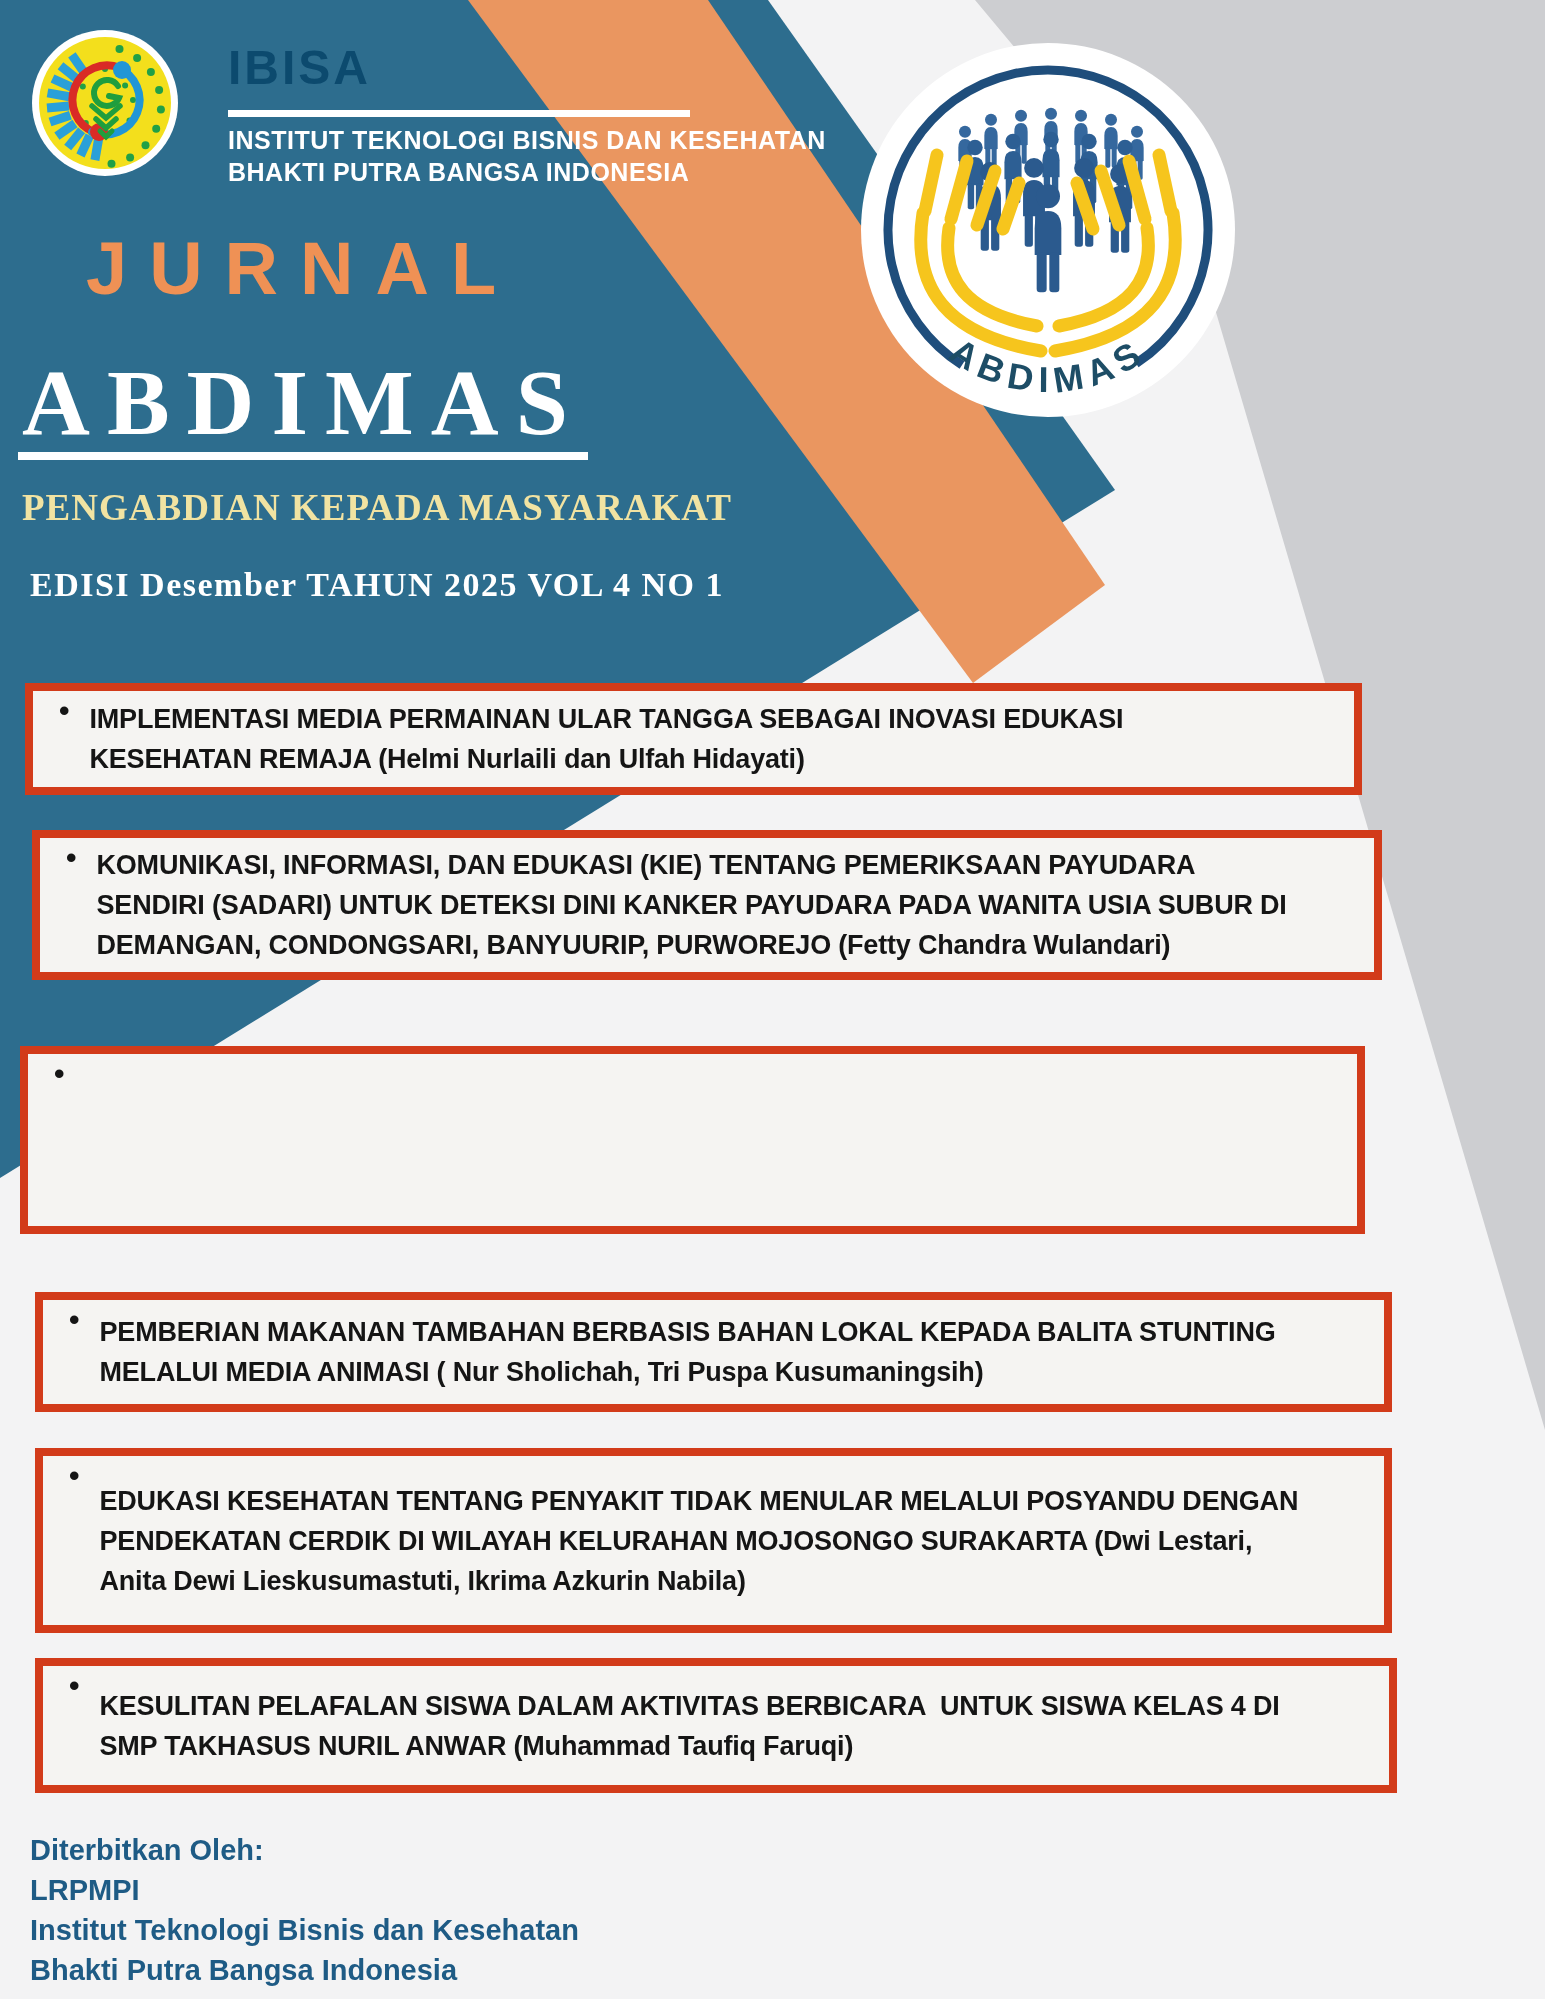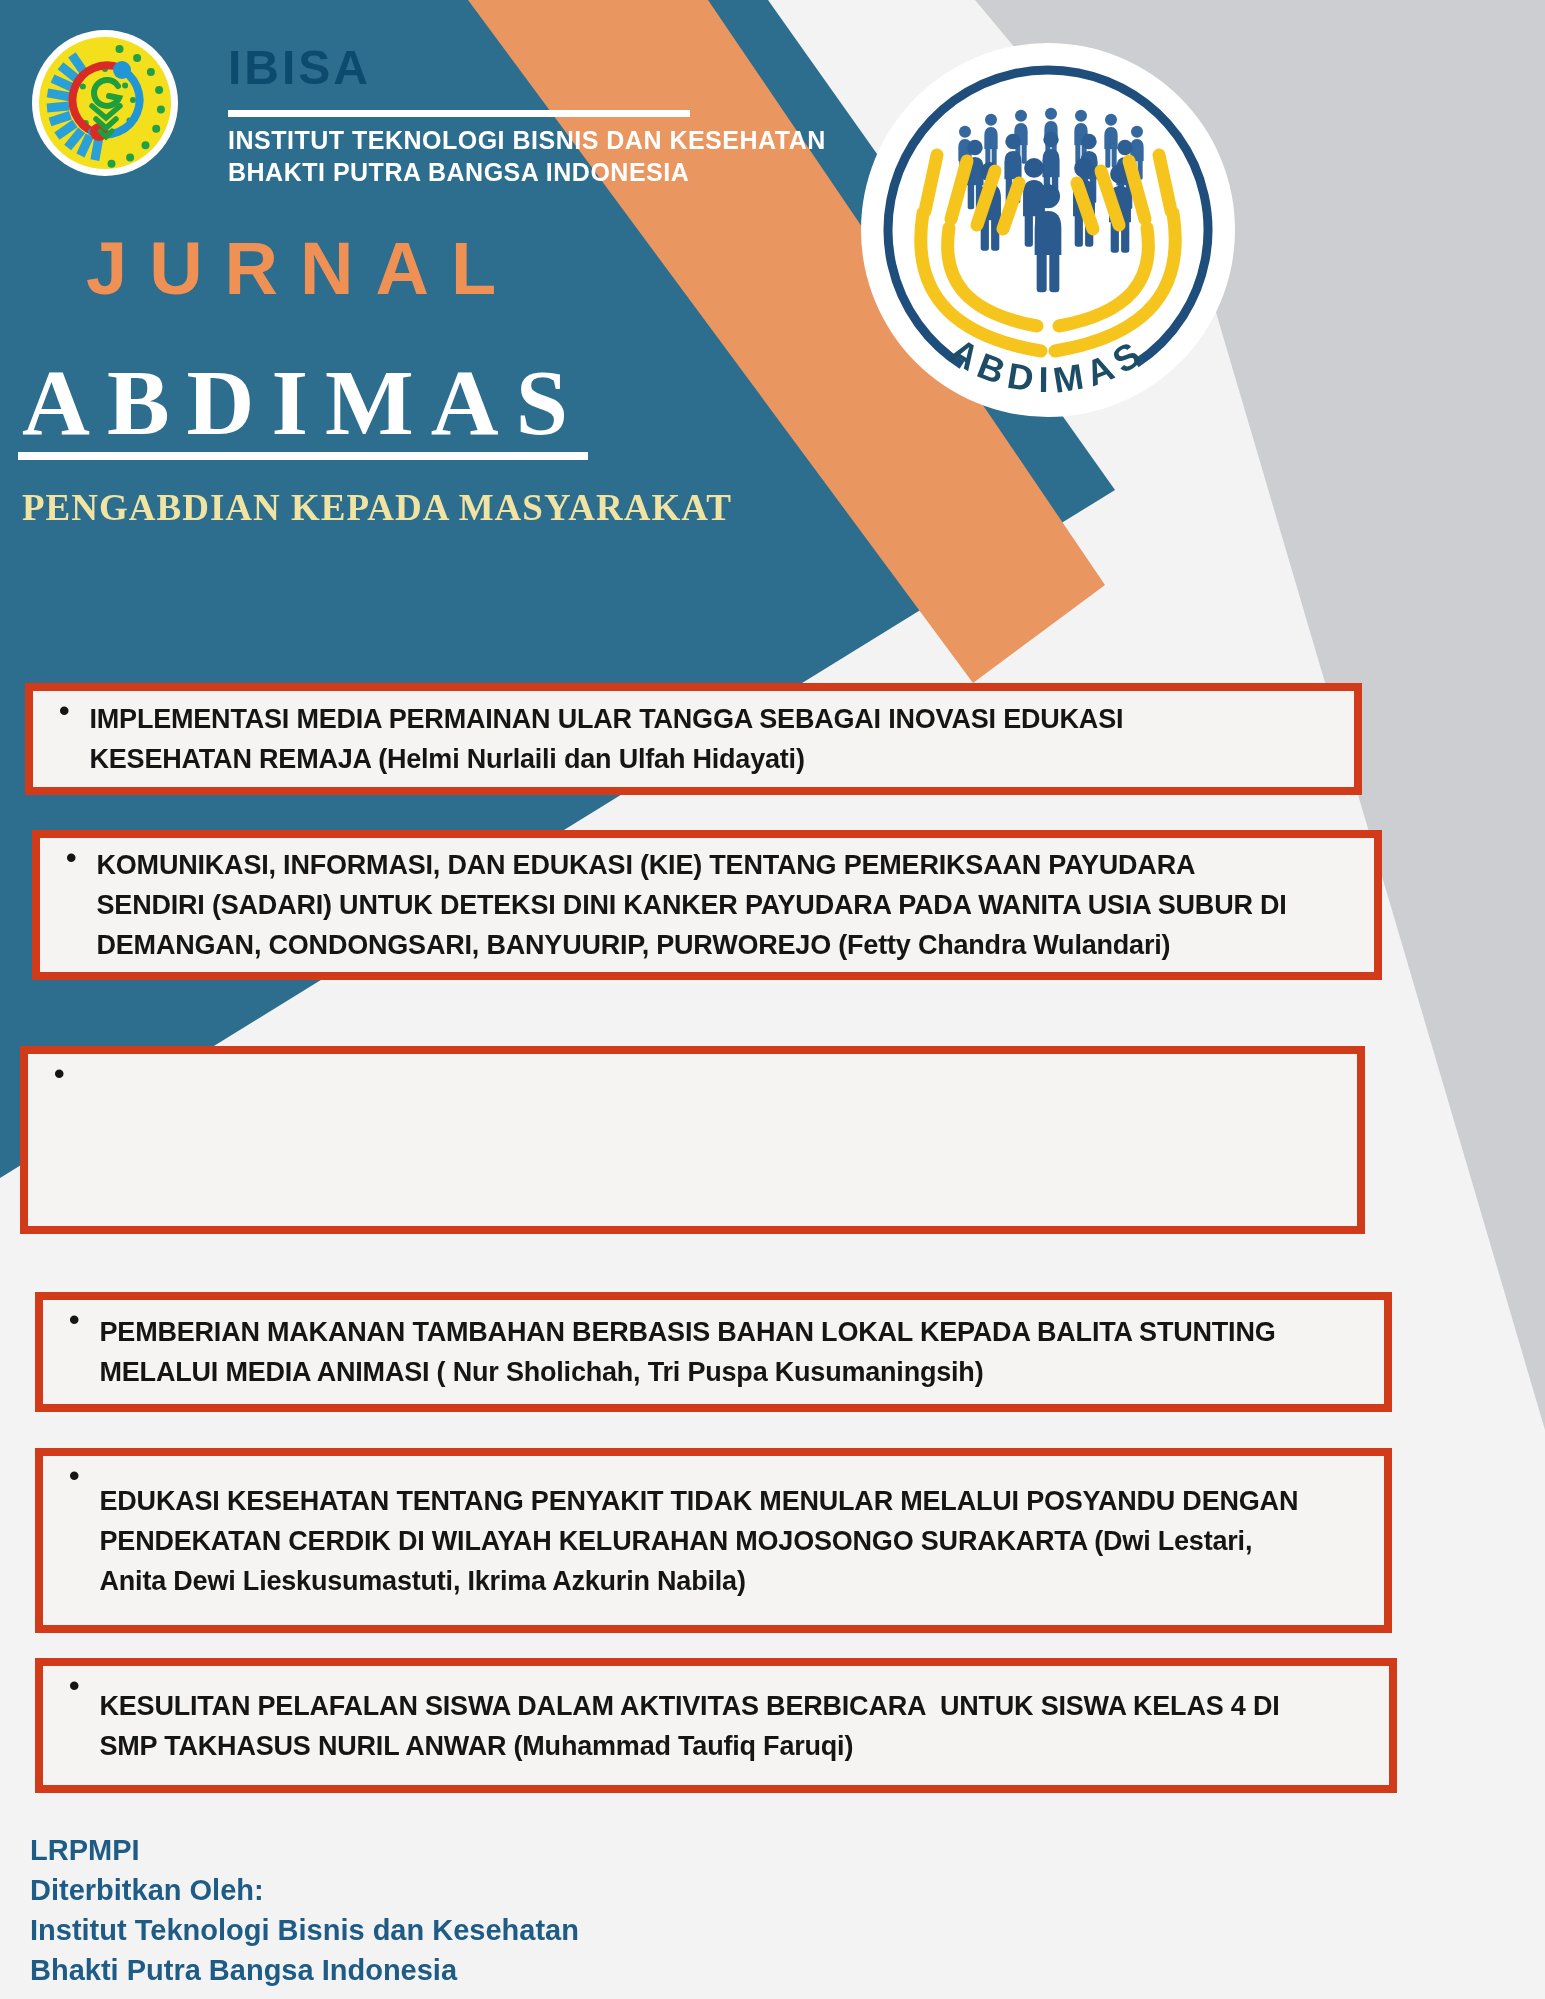--- a/index.html
+++ b/index.html
@@ -168,20 +168,21 @@
     <path id="abdimas-arc" d="M 46.7 268 A 162 162 0 0 0 327.3 268" fill="none"></path>
     <text font-family="Liberation Sans, sans-serif" font-size="36" font-weight="bold" fill="#1d4d66" letter-spacing="7">
       <textPath href="#abdimas-arc" startOffset="50%" text-anchor="middle">ABDIMAS</textPath>
     </text>
   </svg>
 
   <div class="abs jurnal">JURNAL</div>
   <div class="abs abdimas-name">ABDIMAS</div>
   <div class="abs abdimas-rule"></div>
   <div class="abs subtitle">PENGABDIAN KEPADA MASYARAKAT</div>
+  <div class="abs edition">EDISI Desember TAHUN 2025 VOL 4 NO 1</div>
 
   <div class="article-box box-1">
     <span class="bullet">•</span>
     <span class="article-text">IMPLEMENTASI MEDIA PERMAINAN ULAR TANGGA SEBAGAI INOVASI EDUKASI KESEHATAN REMAJA (Helmi Nurlaili dan Ulfah Hidayati)</span>
   </div>
   <div class="article-box box-2">
     <span class="bullet">•</span>
     <span class="article-text">KOMUNIKASI, INFORMASI, DAN EDUKASI (KIE) TENTANG PEMERIKSAAN PAYUDARA SENDIRI (SADARI) UNTUK DETEKSI DINI KANKER PAYUDARA PADA WANITA USIA SUBUR DI DEMANGAN, CONDONGSARI, BANYUURIP, PURWOREJO (Fetty Chandra Wulandari)</span>
   </div>
   <div class="article-box box-3">
@@ -194,19 +195,19 @@
   <div class="article-box box-5">
     <span class="bullet">•</span>
     <span class="article-text">EDUKASI KESEHATAN TENTANG PENYAKIT TIDAK MENULAR MELALUI POSYANDU DENGAN PENDEKATAN CERDIK DI WILAYAH KELURAHAN MOJOSONGO SURAKARTA (Dwi Lestari, Anita Dewi Lieskusumastuti, Ikrima Azkurin Nabila)</span>
   </div>
   <div class="article-box box-6">
     <span class="bullet">•</span>
     <span class="article-text">KESULITAN PELAFALAN SISWA DALAM AKTIVITAS BERBICARA  UNTUK SISWA KELAS 4 DI SMP TAKHASUS NURIL ANWAR (Muhammad Taufiq Faruqi)</span>
   </div>
 
   <div class="abs publisher">
+    <div>Diterbitkan Oleh:</div>
     <div>LRPMPI</div>
-    <div>Diterbitkan Oleh:</div>
     <div>Institut Teknologi Bisnis dan Kesehatan</div>
     <div>Bhakti Putra Bangsa Indonesia</div>
   </div>
 
 </div>
 
 </body></html>

